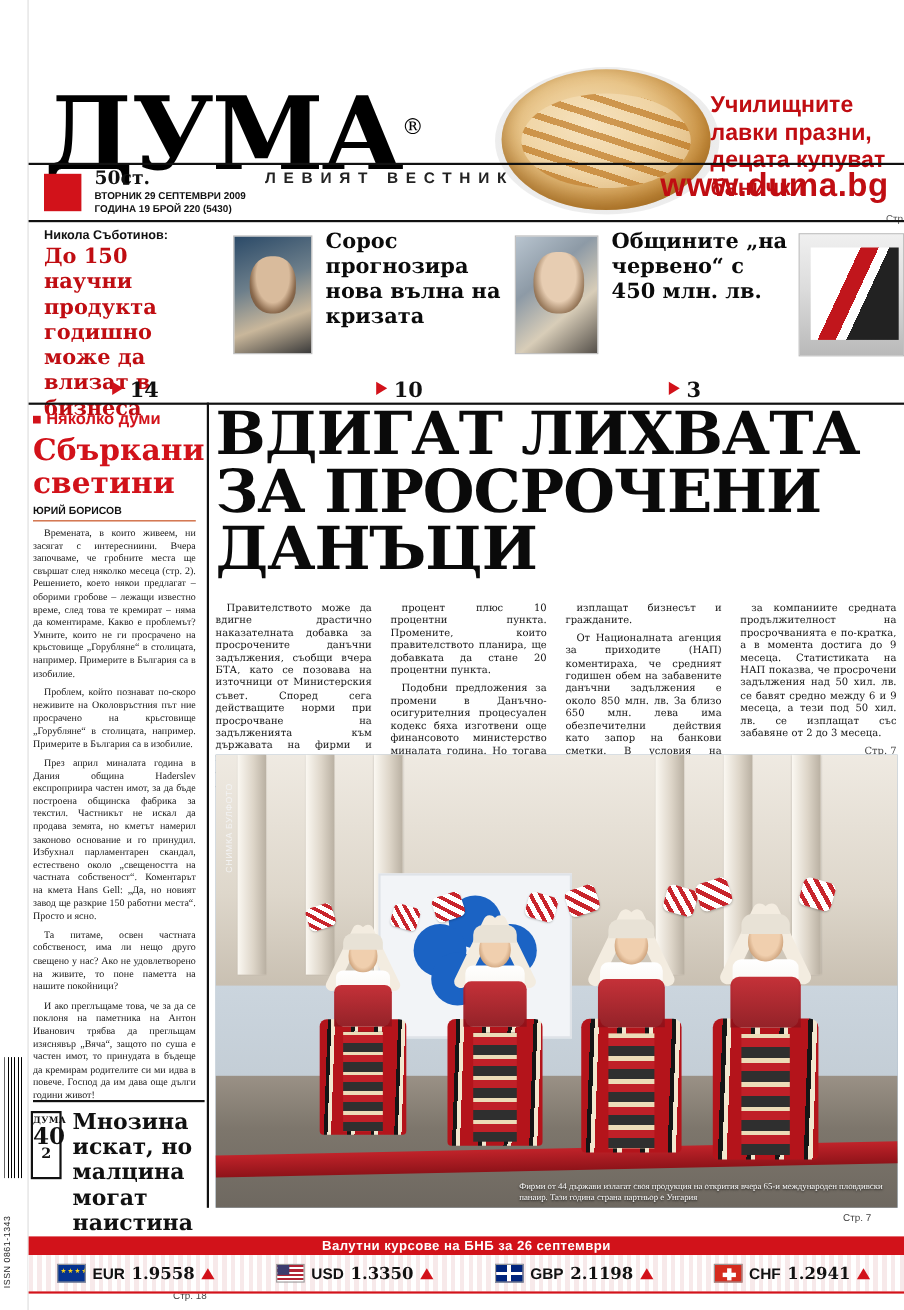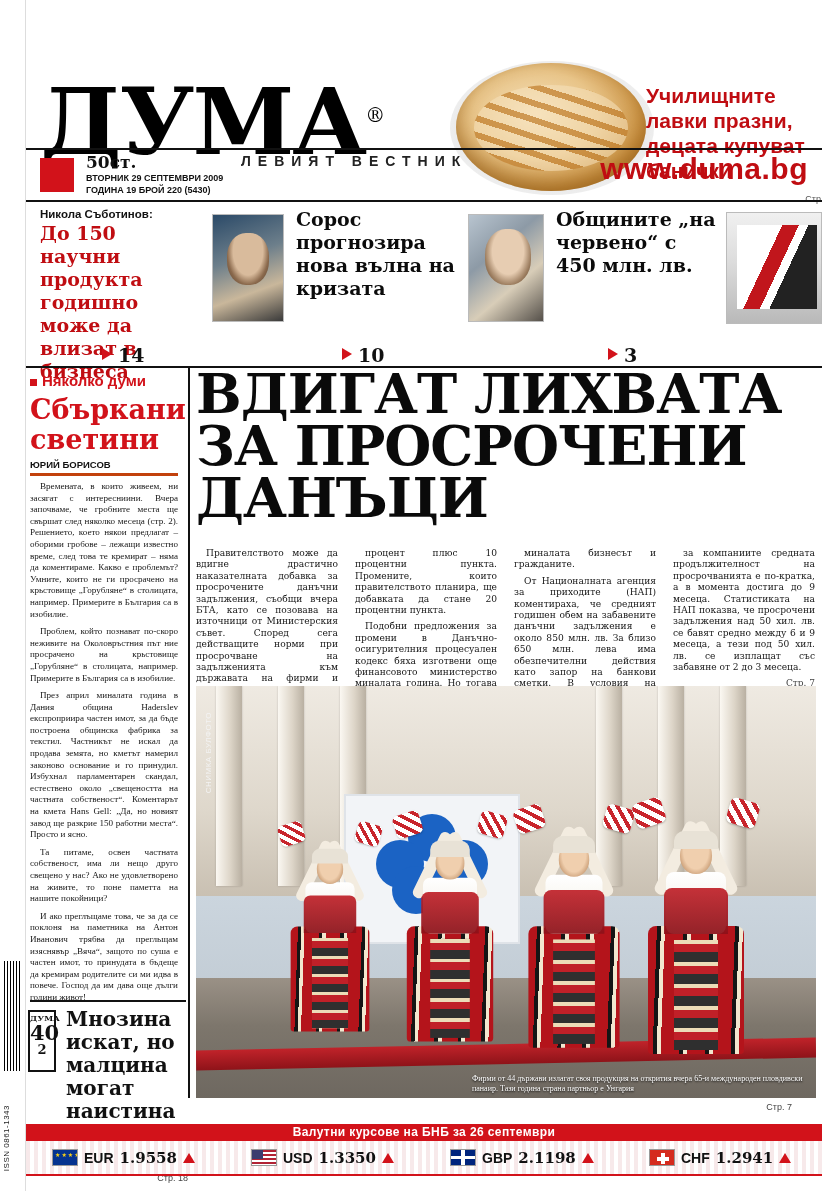--- a/index.html
+++ b/index.html
@@ -115,21 +115,21 @@
   
   .leftcol { position:absolute; left:30px; top:372px; width:148px; }
   .kicker-red {
     font-size:15px; font-weight:bold; color:#d2121a; margin-bottom:6px;
   }
   .kicker-red .sq{display:inline-block;width:7px;height:7px;background:#d2121a;margin-right:5px;}
   .ed-title {
     font-family:"DejaVu Serif", serif; font-weight:bold; color:#d2121a;
     font-size:27px; line-height:30px; margin-bottom:4px;
   }
-  .ed-author { font-size:9.5px; font-weight:bold; color:#111; border-bottom:3px solid #c2410c; padding-bottom:3px; margin-bottom:5px;}
+  .ed-author { font-size:9.5px; font-weight:bold; color:#111; border-bottom:1px solid #c2410c; padding-bottom:3px; margin-bottom:5px;}
   .ed-body {
     font-family:Liberation Serif, serif;
     font-size:9.1px; line-height:11.6px; text-align:justify; color:#161616;
     hyphens:auto;
   }
   .ed-body p { margin:0 0 6px 0; text-indent:10px; }
 
   .duma40 {
     position:absolute; left:28px; top:1010px; width:28px; height:62px;
     border:2px solid #111; text-align:center; font-family:"DejaVu Serif", serif;
@@ -392,21 +392,21 @@
 
   <div class="cols">
     <div class="col" style="left:0;">
       <p>Правителството може да вдигне драстично наказателната добавка за просрочените данъчни задължения, съобщи вчера БТА, като се позовава на източници от Министерския съвет. Според сега действащите норми при просрочване на задълженията към държавата на фирми и граждани се начислява лихва в размер на основния лихвен</p>
     </div>
     <div class="col" style="left:159px;">
       <p>процент плюс 10 процентни пункта. Промените, които правителството планира, ще добавката да стане 20 процентни пункта.</p>
       <p>Подобни предложения за промени в Данъчно-осигурителния процесуален кодекс бяха изготвени още финансовото министерство миналата година. Но тогава те бяха отхвърлени с мотива, че ще</p>
     </div>
     <div class="col" style="left:318px;">
-      <p>миналата бизнесът и гражданите.</p>
+      <p>изплащат бизнесът и гражданите.</p>
       <p>От Националната агенция за приходите (НАП) коментираха, че средният годишен обем на забавените данъчни задължения е около 850 млн. лв. За близо 650 млн. лева има обезпечителни действия като запор на банкови сметки. В условия на икономически растеж и добри условия</p>
     </div>
     <div class="col" style="left:477px;">
       <p>за компаниите средната продължителност на просрочванията е по-кратка, а в момента достига до 9 месеца. Статистиката на НАП показва, че просрочени задължения над 50 хил. лв. се бавят средно между 6 и 9 месеца, а тези под 50 хил. лв. се изплащат със забавяне от 2 до 3 месеца.</p>
       <div class="pg">Стр. 7</div>
     </div>
   </div>
 
   <div class="photo">
     <div class="sky"></div>

